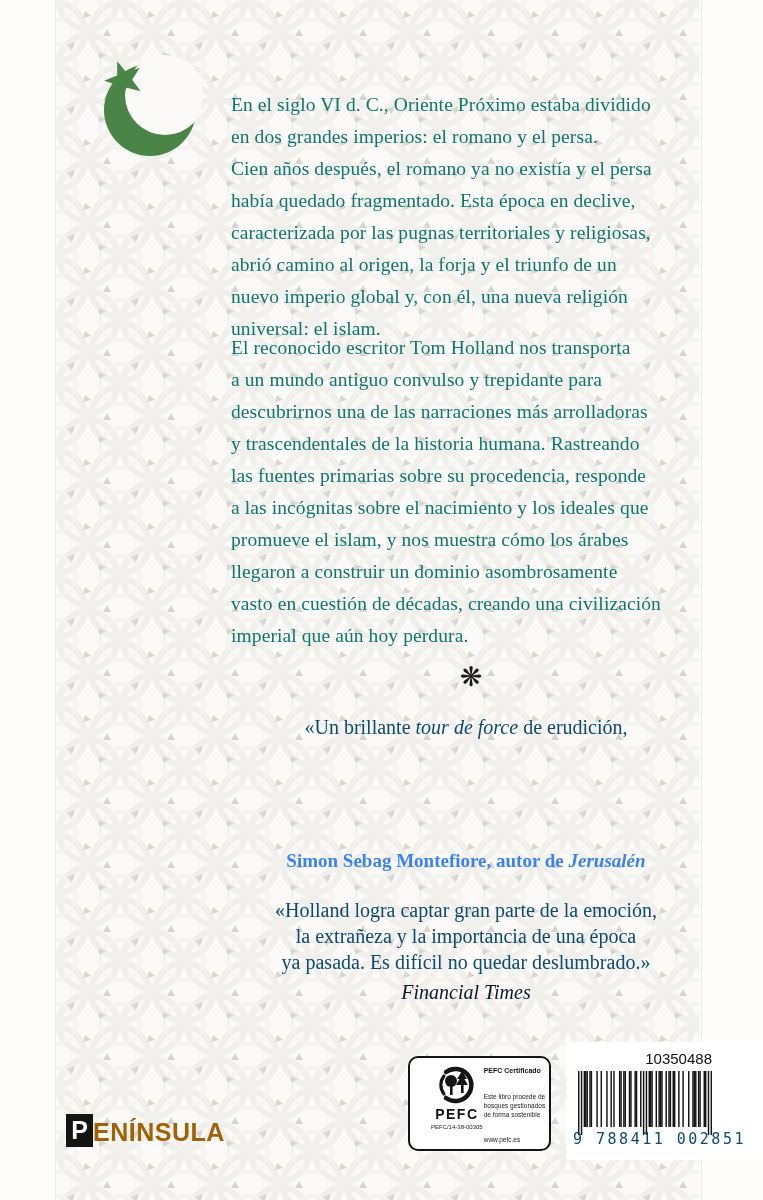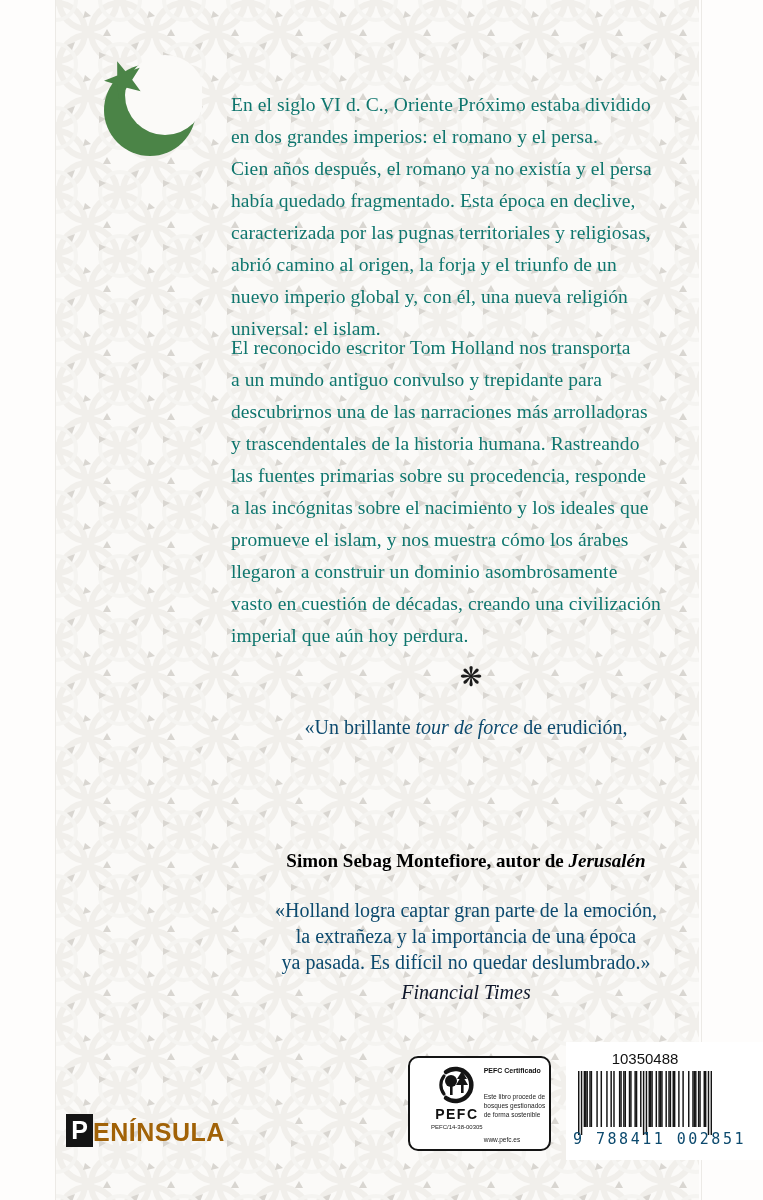--- a/index.html
+++ b/index.html
@@ -12,21 +12,21 @@
     border-left:1px solid #eceae6;border-right:1px solid #eceae6;
   }
   .pattern-svg{position:absolute;left:0;top:0;display:block;}
   .abs{position:absolute;}
   .body-text{
     font-size:19.5px;line-height:32px;white-space:pre;letter-spacing:.1px;color:#0f766e;
   }
   .centered{ text-align:center; }
   .ornament{font-size:27px;color:#1b1b1b;font-family:"DejaVu Sans",sans-serif;}
   .quote{font-size:20px;line-height:26px;white-space:pre-line;color:#0c4a6e;}
-  .attrib{font-size:19px;font-weight:bold;color:#000000;}
+  .attrib{font-size:19px;font-weight:bold;color:#3b82f6;}
   .attrib .it{font-style:italic;}
   .source{font-size:20px;font-weight:normal;font-style:italic;color:#0f172a;}
   .it{font-style:italic;}
 
   
   .publisher{display:flex;align-items:flex-end;font-family:"Liberation Sans","DejaVu Sans",sans-serif;}
   .pbox{width:27px;height:33px;background:#141414;color:#ffffff;display:flex;align-items:center;justify-content:center;
         font-weight:bold;font-size:25px;line-height:1;}
   .pword{font-weight:bold;font-size:25px;letter-spacing:.5px;color:#a16207;line-height:1;padding-bottom:2px;}
 
@@ -38,21 +38,21 @@
   .pefc-left{width:58px;display:flex;flex-direction:column;align-items:center;}
   .pefc-word{font-weight:bold;font-size:14px;letter-spacing:1.5px;color:#111;line-height:1;margin-top:1px;}
   .pefc-lic{font-size:6px;color:#222;margin-top:3px;white-space:nowrap;}
   .pefc-right{flex:1;display:flex;flex-direction:column;justify-content:space-between;padding-top:3px;}
   .pefc-title{font-size:7px;font-weight:bold;color:#111;}
   .pefc-body{font-size:6.5px;line-height:9px;color:#222;width:62px;}
   .pefc-url{font-size:6.5px;color:#222;}
 
   
   .bc-backing{background:#ffffff;}
-  .bc-sku{font-family:"Liberation Sans","DejaVu Sans",sans-serif;font-size:15px;color:#111;text-align:center;}
+  .bc-sku{font-family:"Liberation Sans","DejaVu Sans",sans-serif;font-size:15px;color:#111;text-align:right;}
   .bc-digits{font-family:"DejaVu Sans Mono",monospace;font-size:15px;letter-spacing:2.5px;color:#0c4a6e;white-space:nowrap;}
 </style>
 </head>
 <body>
 
 <div class="page">
 
   <div class="panel">
     <svg class="pattern-svg" width="643" height="1200" xmlns="http://www.w3.org/2000/svg" aria-hidden="true">
       <defs>

